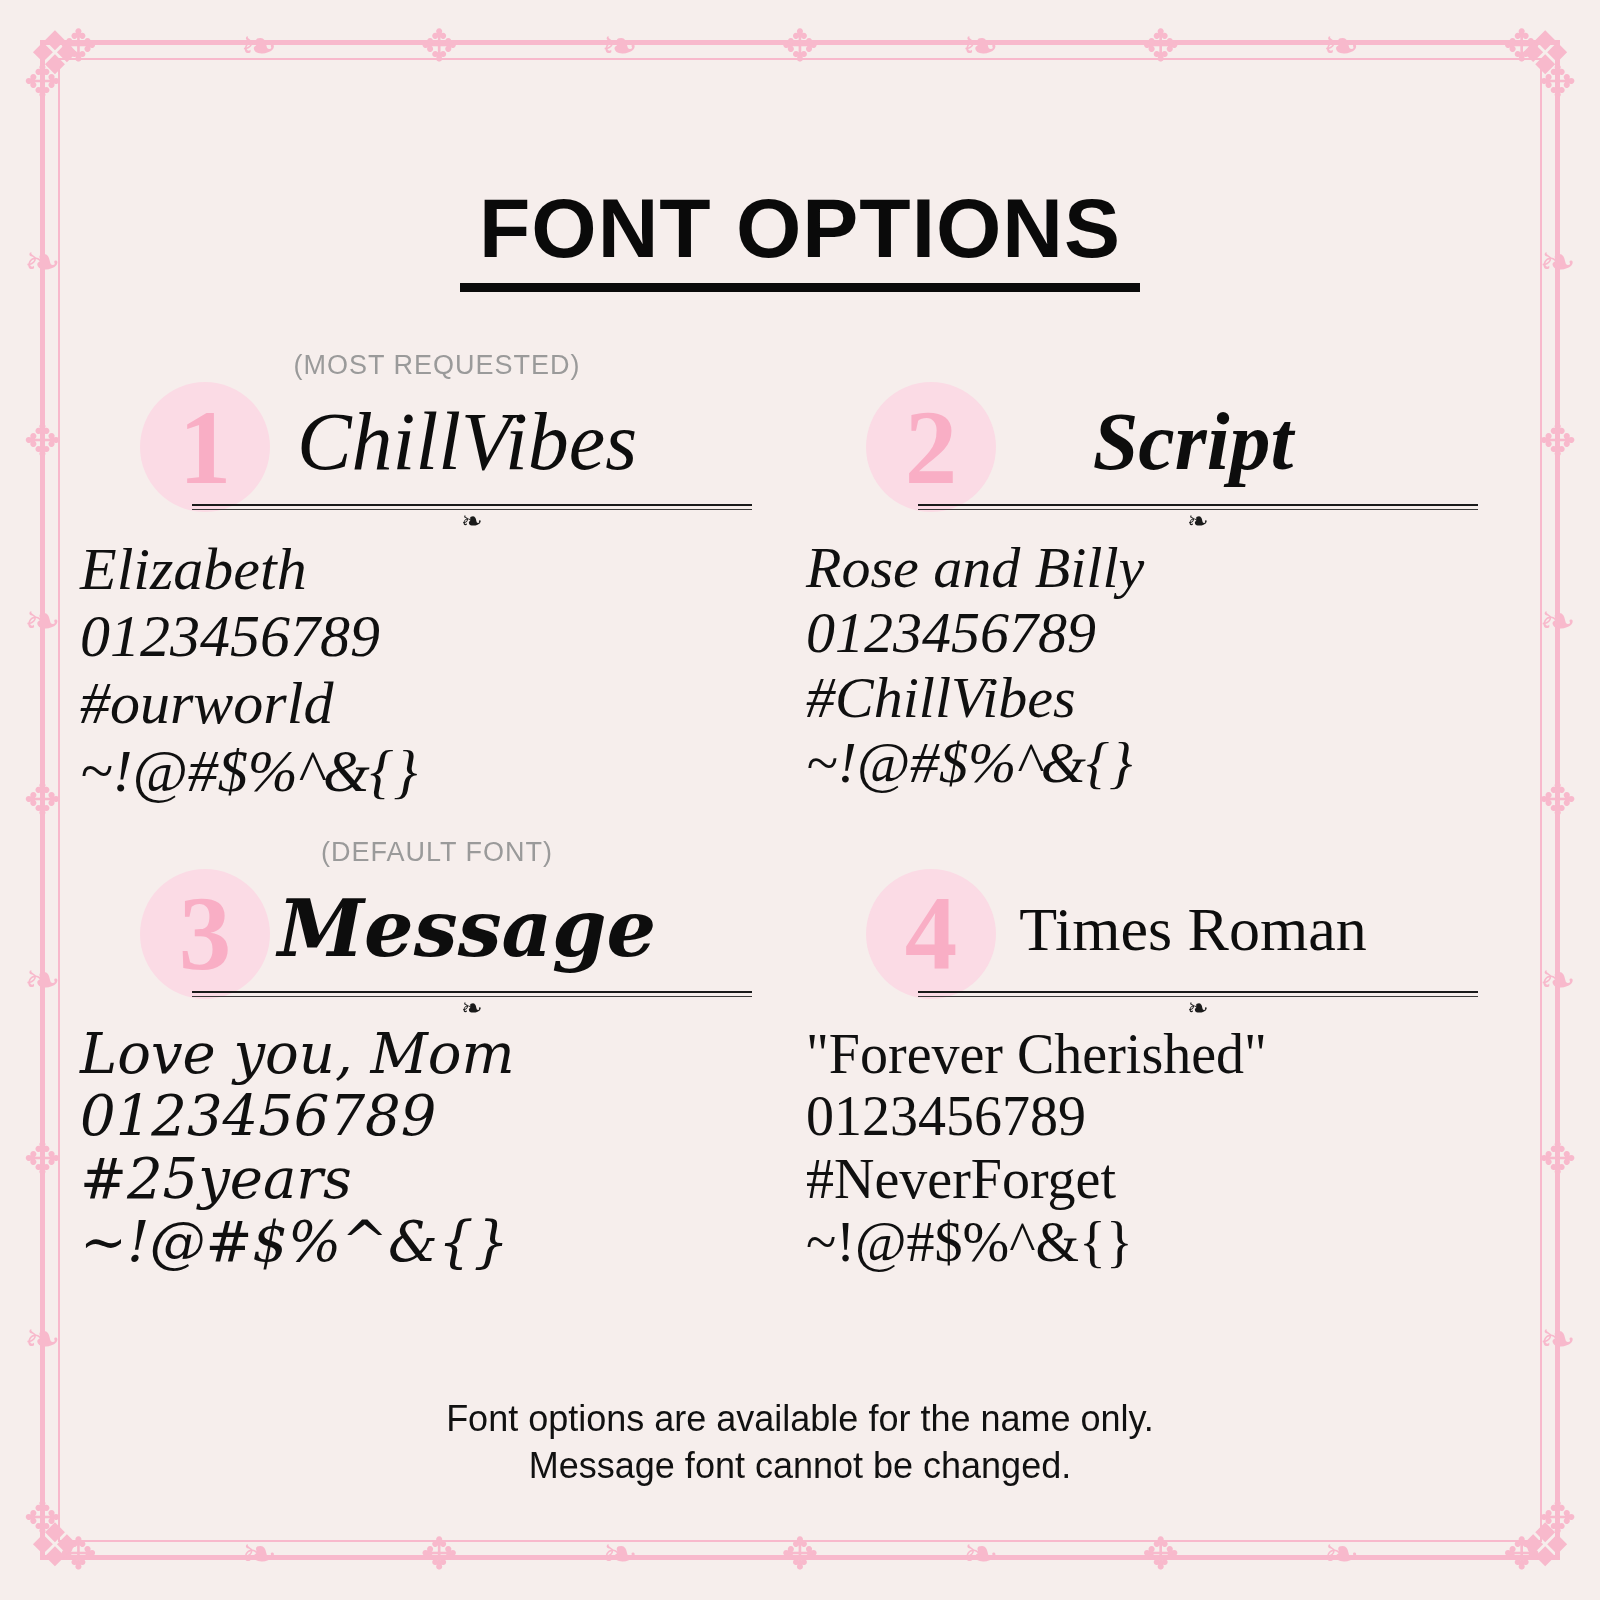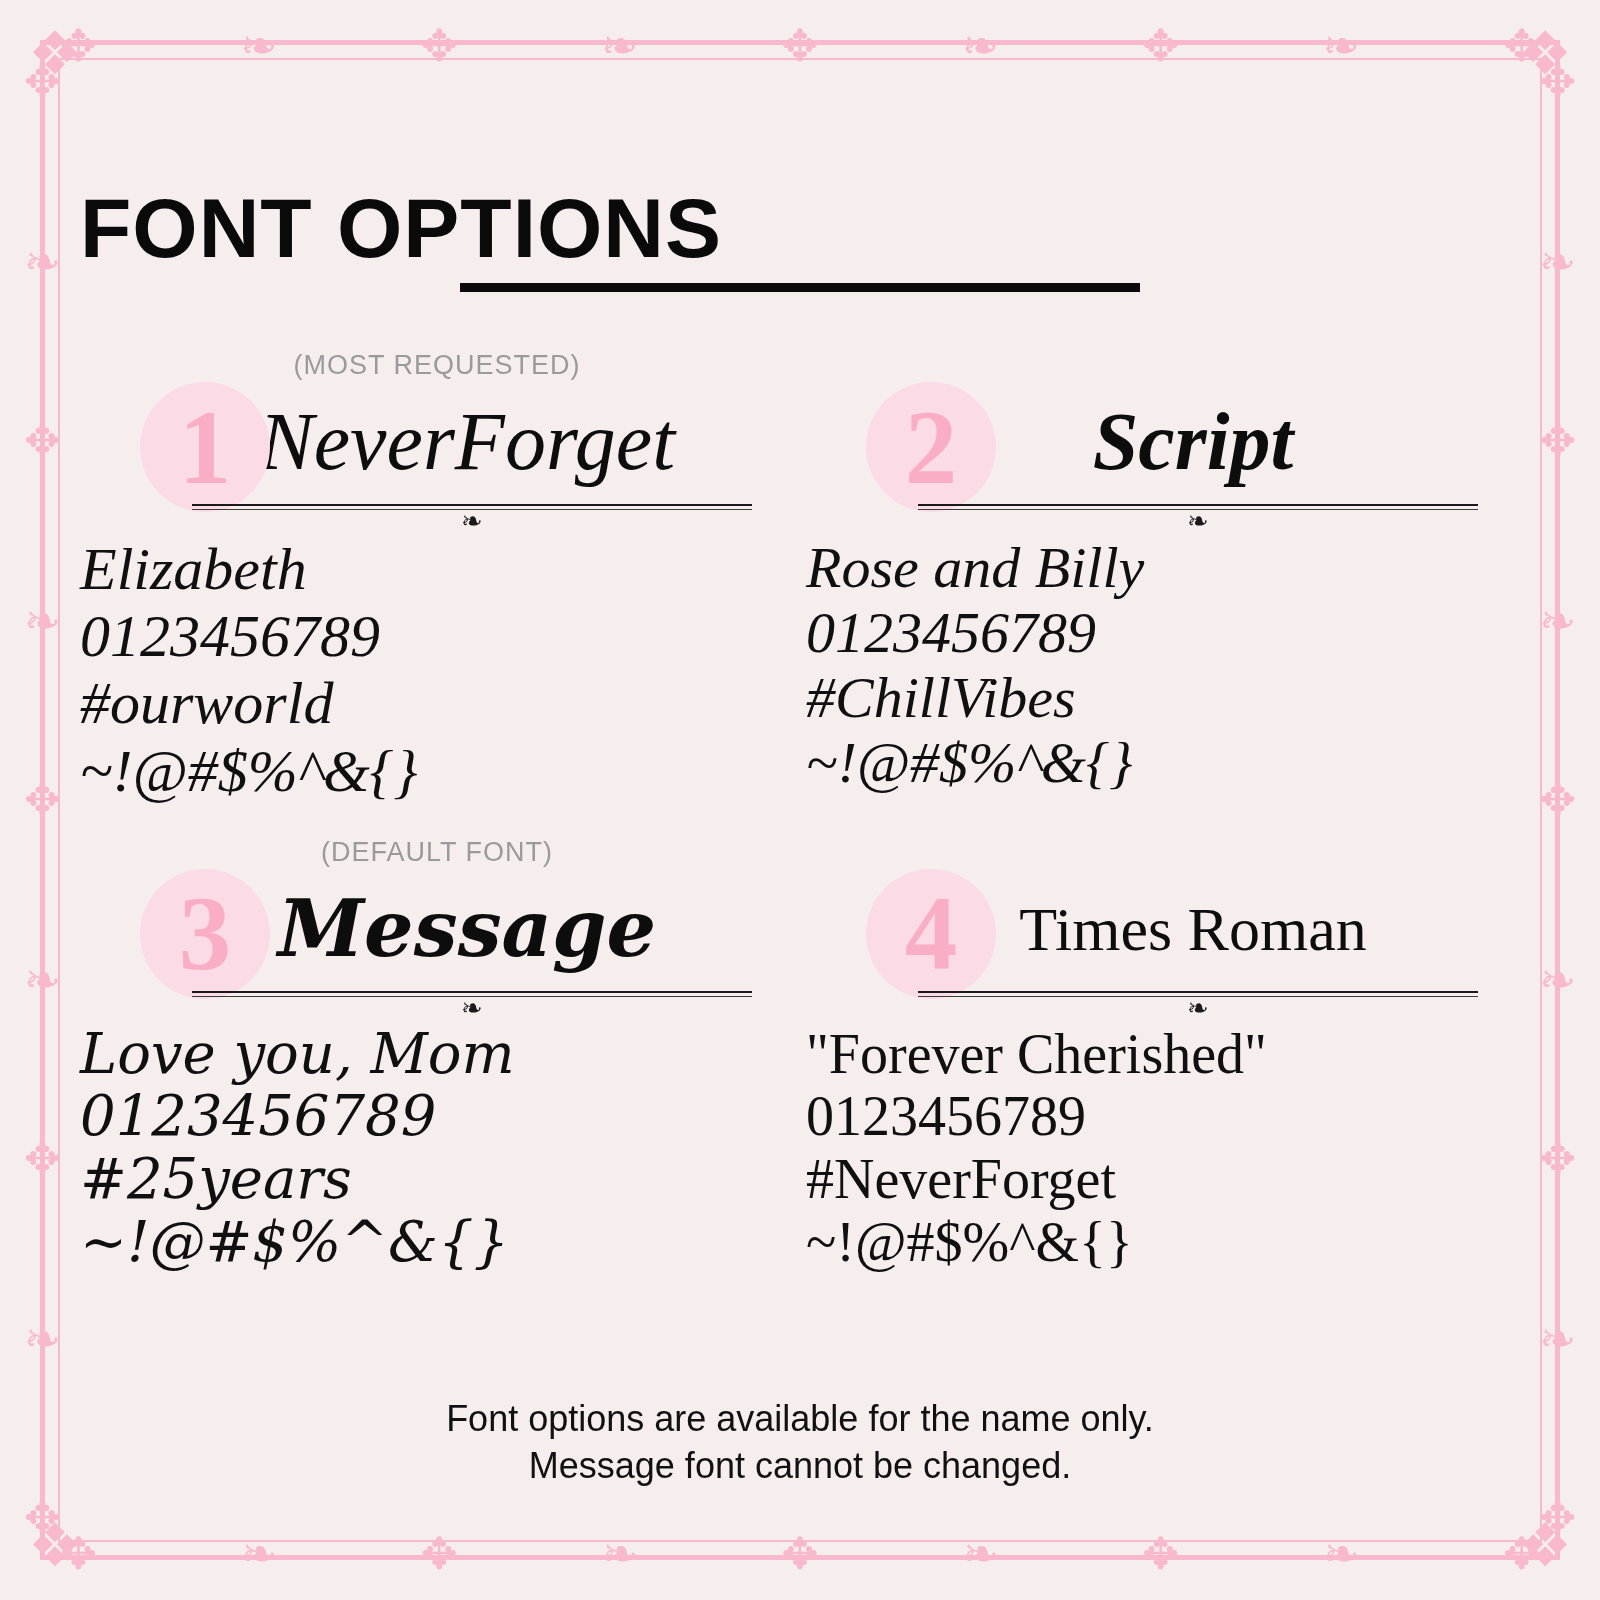--- a/index.html
+++ b/index.html
@@ -76,20 +76,21 @@
   
   .content {
     position: absolute;
     left: 80px;
     top: 80px;
     right: 80px;
     bottom: 80px;
   }
 
   .title {
+    text-align: center;
     font-size: 84px;
     font-weight: bold;
     letter-spacing: 1px;
     color: #0a0a0a;
     margin-top: 100px;
     font-family: "Liberation Sans", sans-serif;
   }
   .title-underline {
     width: 680px;
     height: 9px;
@@ -310,21 +311,21 @@
 
   <div class="title">FONT OPTIONS</div>
   <div class="title-underline"></div>
 
   <div class="grid">
 
     <div class="option">
       <div class="badge-note">(MOST REQUESTED)</div>
       <div class="head-row">
         <div class="num-circle">1</div>
-        <div class="font-name f1">NeverForget</div>
+        <div class="font-name f1">ChillVibes</div>
       </div>
       <div class="divider-wrap">
         <div class="divider">
           <div class="line"></div>
           <div class="line thin"></div>
           <div class="flourish">❧</div>
         </div>
       </div>
       <div class="samples s1">
         <span class="line1">Elizabeth</span>

